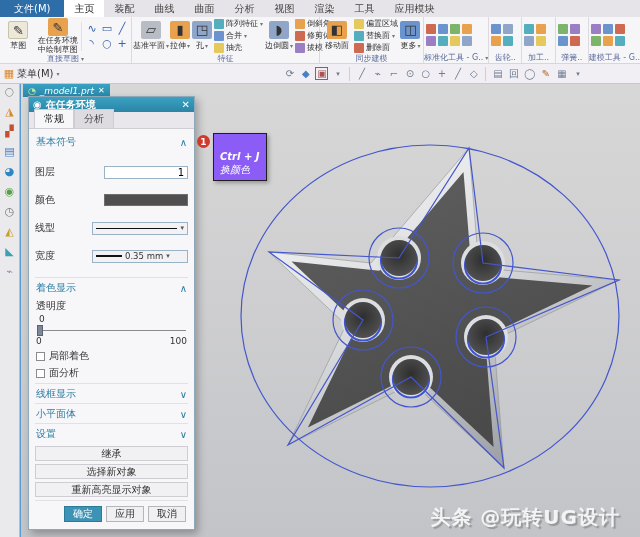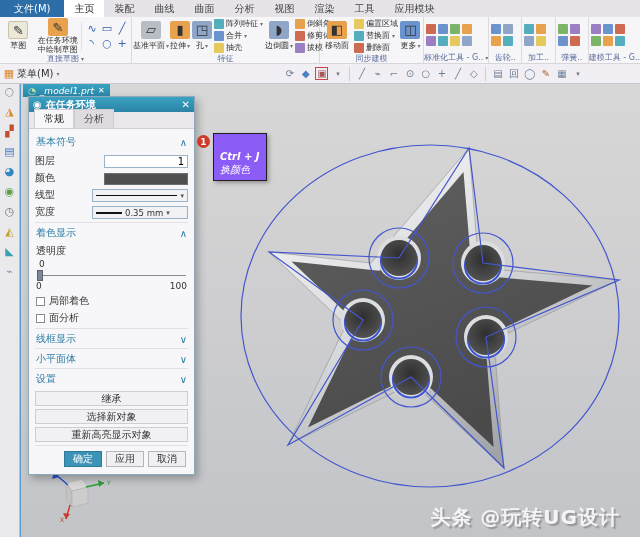--- a/index.html
+++ b/index.html
@@ -56,21 +56,21 @@
   
   .dialog { position:absolute; left:28px; top:96px; width:167px; background:#f7f6f8; border:1px solid #8fa8ba; box-shadow:3px 4px 8px rgba(0,0,0,.28); z-index:5; }
   .dlg-title { height:15px; background:linear-gradient(#3aa2c2,#2b84a6); color:#fff; display:flex; align-items:center; padding:0 4px; gap:4px; font-size:10px; font-weight:bold; }
   .dlg-title .sp { flex:1; }
   .dlg-tabs { height:17px; background:#e9e7eb; border-bottom:1px solid #cfcdd2; display:flex; padding-left:5px; align-items:flex-end; }
   .dlg-tab { padding:2px 9px; font-size:10px; color:#444; border:1px solid #cfcdd2; border-bottom:none; background:#dddbe0; }
   .dlg-tab.active { background:#f7f6f8; color:#222; }
   .dlg-body { padding:3px 6px 5px 6px; }
   .sec-head { display:flex; justify-content:space-between; align-items:center; color:#2a7da5; font-size:10px; padding:3px 1px 2px 1px; border-top:1px solid #e2e0e4; }
   .sec-head:first-child { border-top:none; }
-  .frow { display:flex; align-items:flex-end; justify-content:space-between; margin:3px 0; }
+  .frow { display:flex; align-items:center; justify-content:space-between; margin:14px 0; }
   .frow .flabel { font-size:10px; color:#333; }
   .layer-input { width:84px; height:13px; border:1px solid #9ab2c6; background:#fff; font-size:10px; text-align:right; padding-right:3px; font-family:"DejaVu Sans",sans-serif; }
   .color-swatch { width:84px; height:12px; background:#4f4f4f; border:1px solid #6e6e6e; }
   .dd { width:96px; height:13px; background:#f2f1f4; border:1px solid #9ab2c6; display:flex; align-items:center; padding:0 3px; gap:3px; font-size:8.5px; color:#333; }
   .dd .line { flex:1; height:1px; background:#111; }
   .dd .line.thick { height:2px; }
   .dd .caret { font-size:7px; color:#555; }
   .translabel { font-size:10px; margin:2px 0 1px 1px; }
   .slider-val { font-size:9px; margin-left:4px; }
   .slider { position:relative; height:12px; margin:0 2px; }

